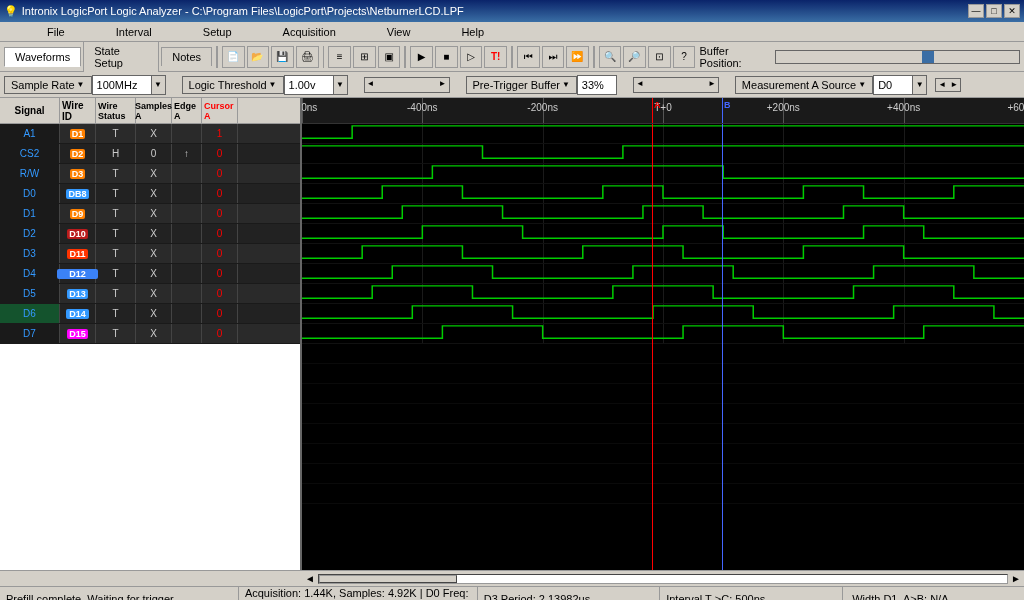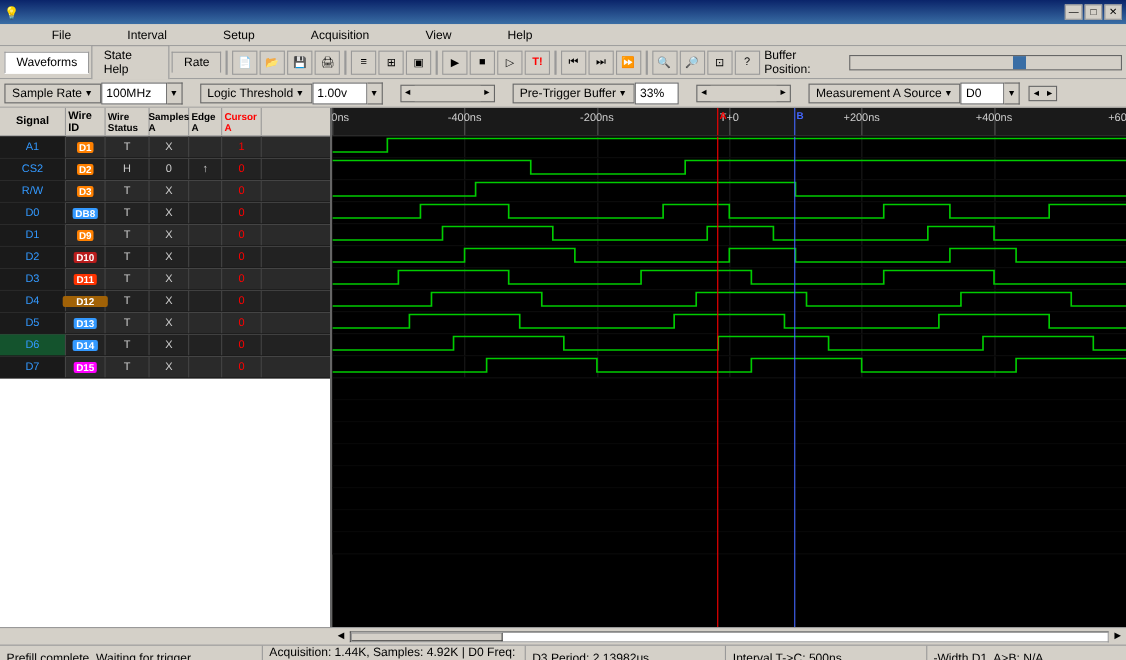--- a/index.html
+++ b/index.html
@@ -205,41 +205,42 @@
       border-right: 1px solid #999;
       font-size: 11px;
     }
   </style>
 </head>
 <body>
 
 <div id="titlebar">
   <div id="titlebar-left">
     <span>💡</span>
+    <span>Intronix LogicPort Logic Analyzer - C:\Program Files\LogicPort\Projects\NetburnerLCD.LPF</span>
   </div>
   <div id="titlebar-right">
     <div class="win-btn">—</div>
     <div class="win-btn">□</div>
     <div class="win-btn">✕</div>
   </div>
 </div>
 
 <div id="menubar">
   <span class="menu-item">File</span>
   <span class="menu-item">Interval</span>
   <span class="menu-item">Setup</span>
   <span class="menu-item">Acquisition</span>
   <span class="menu-item">View</span>
   <span class="menu-item">Help</span>
 </div>
 
 <div id="toolbar">
   <div class="toolbar-tab active">Waveforms</div>
-  <div class="toolbar-tab">State Help</div>
-  <div class="toolbar-tab">Rate</div>
+  <div class="toolbar-tab">State Setup</div>
+  <div class="toolbar-tab">Notes</div>
   <div class="toolbar-sep"></div>
   <div class="toolbar-btn">📄</div>
   <div class="toolbar-btn">📂</div>
   <div class="toolbar-btn">💾</div>
   <div class="toolbar-btn">🖨</div>
   <div class="toolbar-sep"></div>
   <div class="toolbar-btn">≡</div>
   <div class="toolbar-btn">⊞</div>
   <div class="toolbar-btn">▣</div>
   <div class="toolbar-sep"></div>
@@ -406,21 +407,21 @@
             <span style="background: rgb(255, 51, 0); color: rgb(255, 255, 255); padding: 0px 2px; border-radius: 2px; font-size: 9px; font-weight: bold;">D11</span>
           </div>
           <div class="sig-cell" style="width: 40px; min-width: 40px; border-right: 1px solid rgb(68, 68, 68); display: flex; align-items: center; justify-content: center; font-size: 10px; padding: 0px 2px; color: rgb(204, 204, 204);">T</div>
           <div class="sig-cell" style="width: 36px; min-width: 36px; border-right: 1px solid rgb(68, 68, 68); display: flex; align-items: center; justify-content: center; font-size: 10px; padding: 0px 2px; color: rgb(204, 204, 204);">X</div>
           <div class="sig-cell" style="width: 30px; min-width: 30px; border-right: 1px solid rgb(68, 68, 68); display: flex; align-items: center; justify-content: center; font-size: 10px; padding: 0px 2px; color: rgb(204, 204, 204);"></div>
           <div class="sig-cell" style="width: 36px; min-width: 36px; border-right: 1px solid rgb(68, 68, 68); display: flex; align-items: center; justify-content: center; font-size: 10px; padding: 0px 2px; color: red;">0</div>
         </div>
         <div class="sig-row" style="display: flex; height: 20px; border-bottom: 1px solid rgb(26, 26, 26); background: rgb(34, 34, 34); color: rgb(204, 204, 204);">
           <div class="sig-cell" style="width: 60px; min-width: 60px; border-right: 1px solid rgb(68, 68, 68); display: flex; align-items: center; justify-content: center; font-size: 10px; padding: 0px 2px; color: rgb(51, 153, 255); background: rgb(26, 26, 26);">D4</div>
           <div class="sig-cell" style="width: 36px; min-width: 36px; border-right: 1px solid rgb(68, 68, 68); display: flex; align-items: center; justify-content: center; font-size: 10px; padding: 0px 2px;">
-            <span style="background: #a16207; color: rgb(255, 255, 255); padding: 0px 12px; border-radius: 2px; font-size: 9px; font-weight: bold;">D12</span>
+            <span style="background: #3b82f6; color: rgb(255, 255, 255); padding: 0px 12px; border-radius: 2px; font-size: 9px; font-weight: bold;">D12</span>
           </div>
           <div class="sig-cell" style="width: 40px; min-width: 40px; border-right: 1px solid rgb(68, 68, 68); display: flex; align-items: center; justify-content: center; font-size: 10px; padding: 0px 2px; color: rgb(204, 204, 204);">T</div>
           <div class="sig-cell" style="width: 36px; min-width: 36px; border-right: 1px solid rgb(68, 68, 68); display: flex; align-items: center; justify-content: center; font-size: 10px; padding: 0px 2px; color: rgb(204, 204, 204);">X</div>
           <div class="sig-cell" style="width: 30px; min-width: 30px; border-right: 1px solid rgb(68, 68, 68); display: flex; align-items: center; justify-content: center; font-size: 10px; padding: 0px 2px; color: rgb(204, 204, 204);"></div>
           <div class="sig-cell" style="width: 36px; min-width: 36px; border-right: 1px solid rgb(68, 68, 68); display: flex; align-items: center; justify-content: center; font-size: 10px; padding: 0px 2px; color: red;">0</div>
         </div>
         <div class="sig-row" style="display: flex; height: 20px; border-bottom: 1px solid rgb(26, 26, 26); background: rgb(42, 42, 42); color: rgb(204, 204, 204);">
           <div class="sig-cell" style="width: 60px; min-width: 60px; border-right: 1px solid rgb(68, 68, 68); display: flex; align-items: center; justify-content: center; font-size: 10px; padding: 0px 2px; color: rgb(51, 153, 255); background: rgb(26, 26, 26);">D5</div>
           <div class="sig-cell" style="width: 36px; min-width: 36px; border-right: 1px solid rgb(68, 68, 68); display: flex; align-items: center; justify-content: center; font-size: 10px; padding: 0px 2px;">
             <span style="background: rgb(51, 153, 255); color: rgb(255, 255, 255); padding: 0px 2px; border-radius: 2px; font-size: 9px; font-weight: bold;">D13</span>

